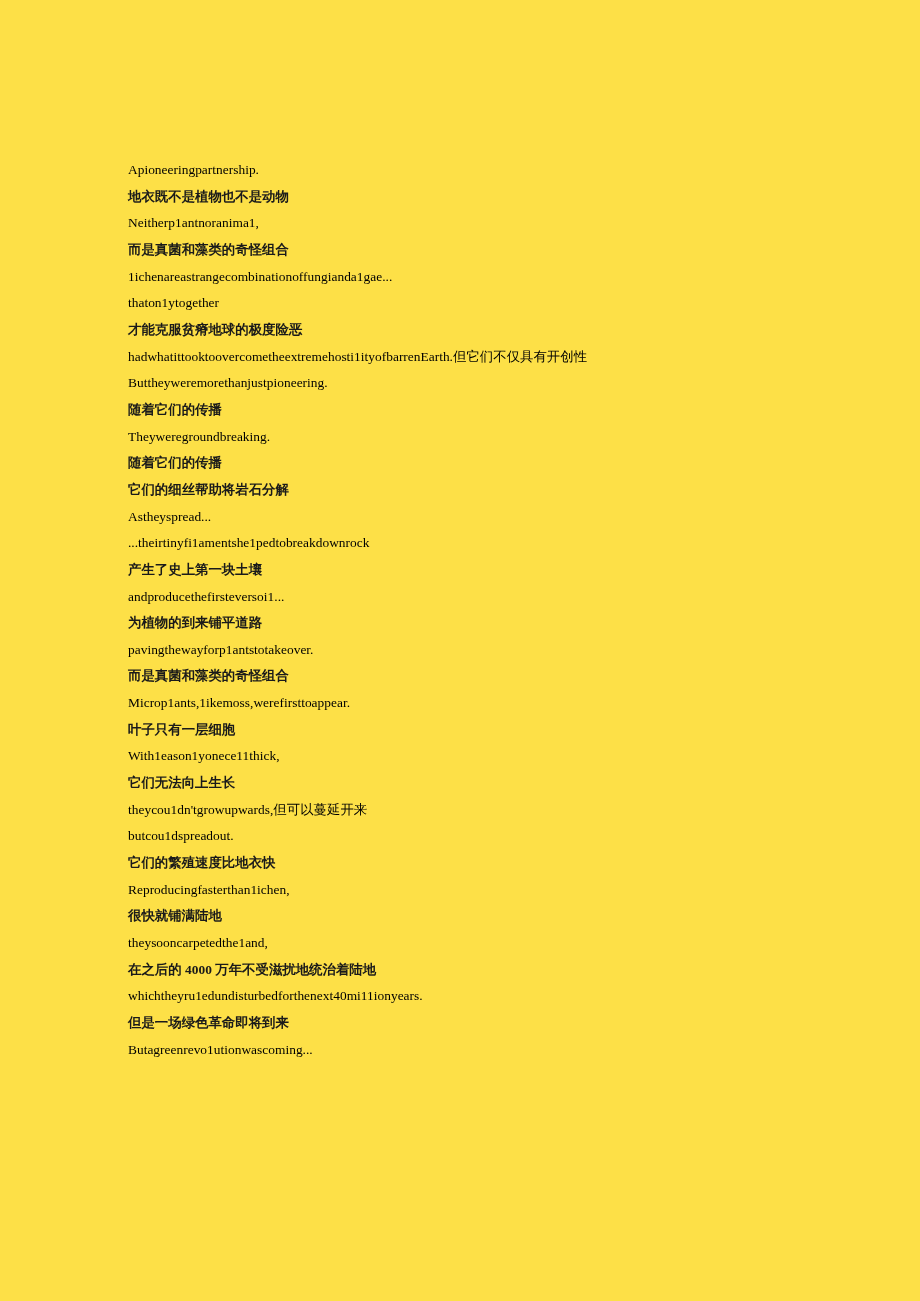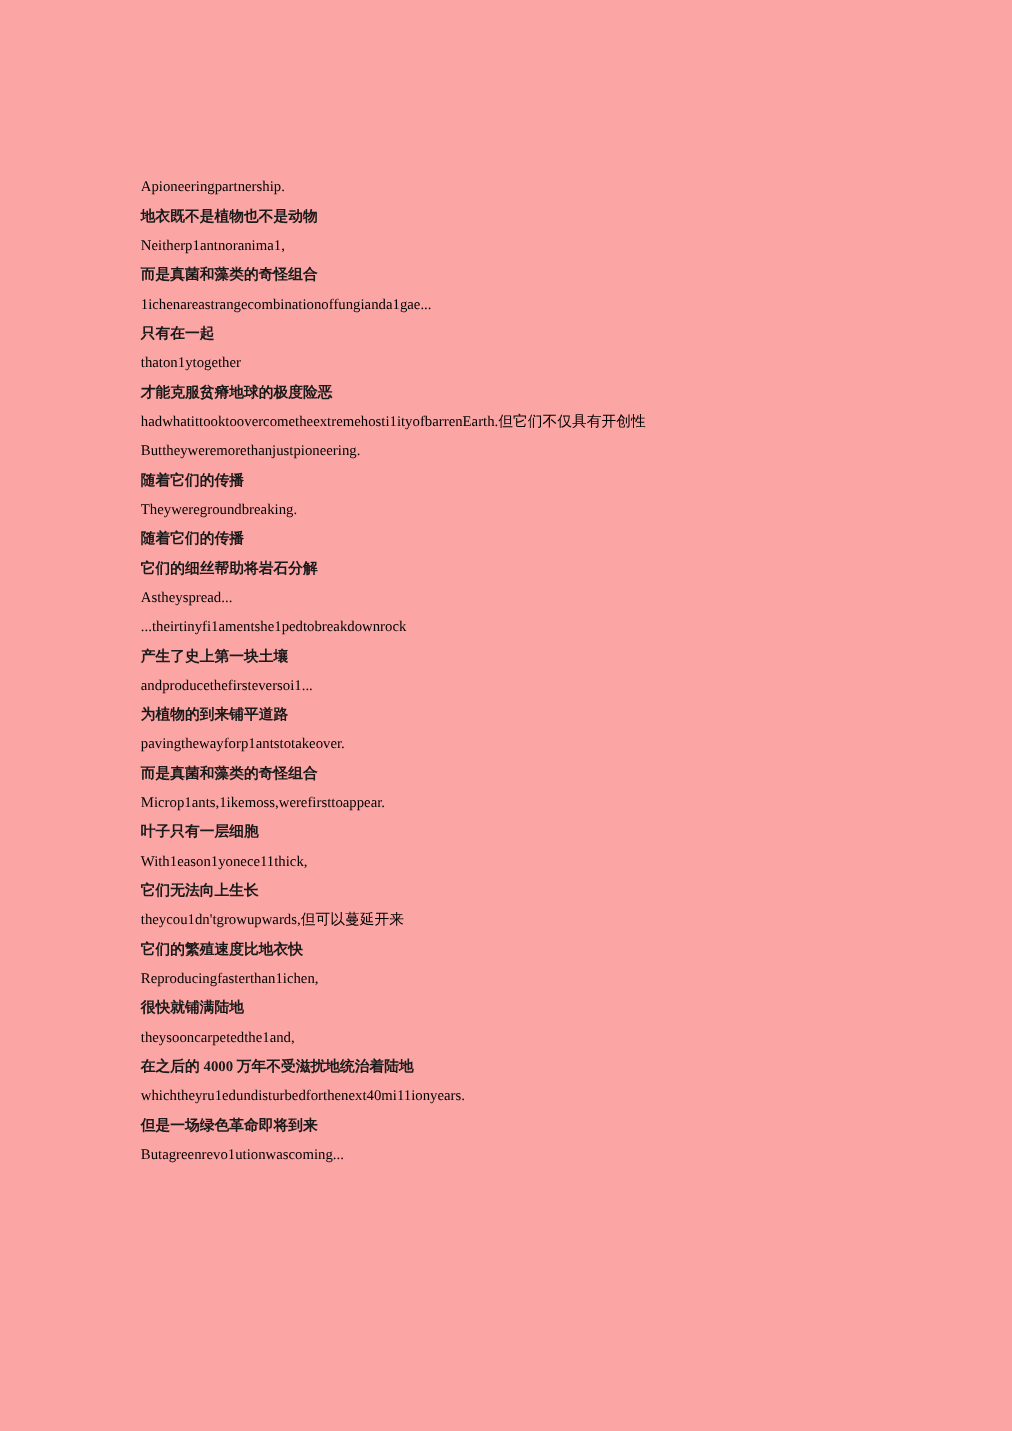--- a/index.html
+++ b/index.html
@@ -8,21 +8,21 @@
     background: #ffffff;
   }
   body {
     font-family: "Liberation Serif", "DejaVu Serif", serif;
     color: #000000;
   }
   .page {
     position: relative;
     width: 920px;
     height: 1301px;
-    background: #fca5a5;
+    background: #fde047;
     overflow: hidden;
     box-sizing: border-box;
   }
   .doc-body {
     position: absolute;
     left: 128px;
     top: 157px;
     width: 472px;
   }
   .doc-line {
@@ -45,41 +45,41 @@
 </head>
 <body>
 
 <div class="page">
   <div class="doc-body">
       <p class="doc-line">Apioneeringpartnership.</p>
       <p class="doc-line zh">地衣既不是植物也不是动物</p>
       <p class="doc-line">Neitherp1antnoranima1,</p>
       <p class="doc-line zh">而是真菌和藻类的奇怪组合</p>
       <p class="doc-line">1ichenareastrangecombinationoffungianda1gae...</p>
-      <p class="doc-line zh">只有在一起</p>
       <p class="doc-line">thaton1ytogether</p>
       <p class="doc-line zh">才能克服贫瘠地球的极度险恶</p>
       <p class="doc-line">hadwhatittooktoovercometheextremehosti1ityofbarrenEarth.但它们不仅具有开创性</p>
       <p class="doc-line">Buttheyweremorethanjustpioneering.</p>
       <p class="doc-line zh">随着它们的传播</p>
       <p class="doc-line">Theyweregroundbreaking.</p>
       <p class="doc-line zh">随着它们的传播</p>
       <p class="doc-line zh">它们的细丝帮助将岩石分解</p>
       <p class="doc-line">Astheyspread...</p>
       <p class="doc-line">...theirtinyfi1amentshe1pedtobreakdownrock</p>
       <p class="doc-line zh">产生了史上第一块土壤</p>
       <p class="doc-line">andproducethefirsteversoi1...</p>
       <p class="doc-line zh">为植物的到来铺平道路</p>
       <p class="doc-line">pavingthewayforp1antstotakeover.</p>
       <p class="doc-line zh">而是真菌和藻类的奇怪组合</p>
       <p class="doc-line">Microp1ants,1ikemoss,werefirsttoappear.</p>
       <p class="doc-line zh">叶子只有一层细胞</p>
       <p class="doc-line">With1eason1yonece11thick,</p>
       <p class="doc-line zh">它们无法向上生长</p>
       <p class="doc-line">theycou1dn'tgrowupwards,但可以蔓延开来</p>
+      <p class="doc-line">butcou1dspreadout.</p>
       <p class="doc-line zh">它们的繁殖速度比地衣快</p>
       <p class="doc-line">Reproducingfasterthan1ichen,</p>
       <p class="doc-line zh">很快就铺满陆地</p>
       <p class="doc-line">theysooncarpetedthe1and,</p>
       <p class="doc-line zh">在之后的 4000 万年不受滋扰地统治着陆地</p>
       <p class="doc-line">whichtheyru1edundisturbedforthenext40mi11ionyears.</p>
       <p class="doc-line zh">但是一场绿色革命即将到来</p>
       <p class="doc-line">Butagreenrevo1utionwascoming...</p>
     </div>
 </div>

